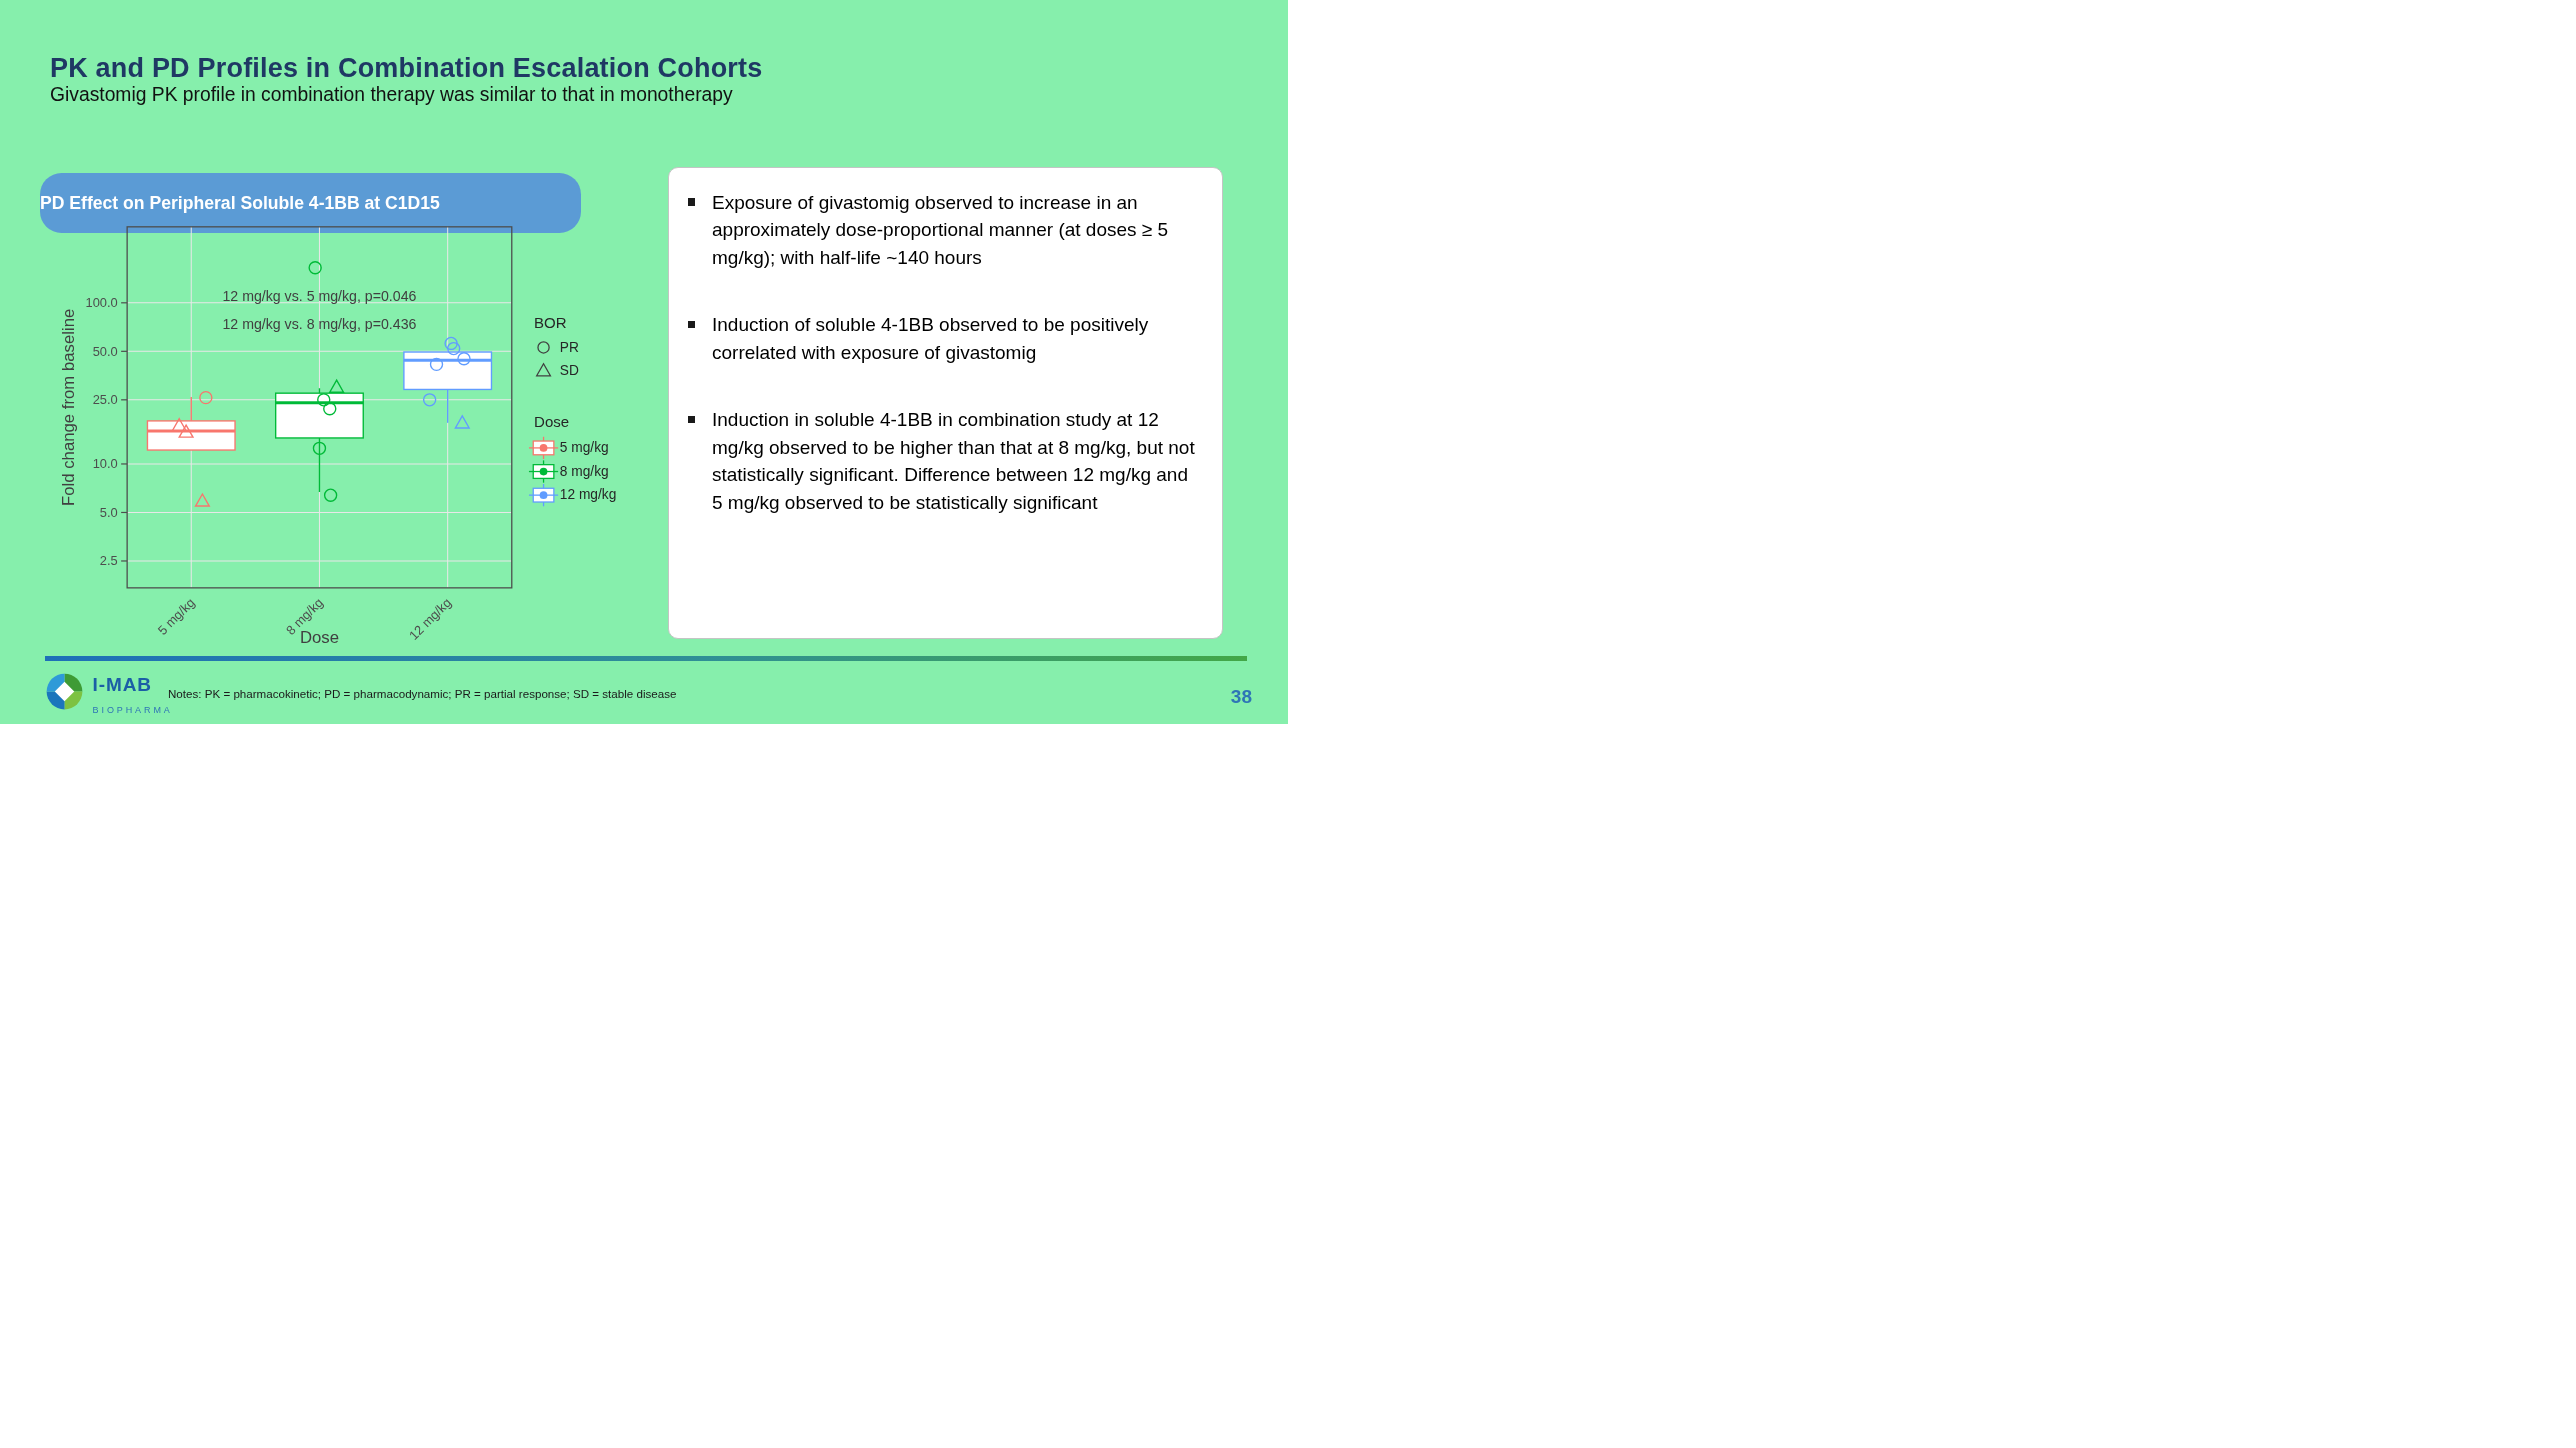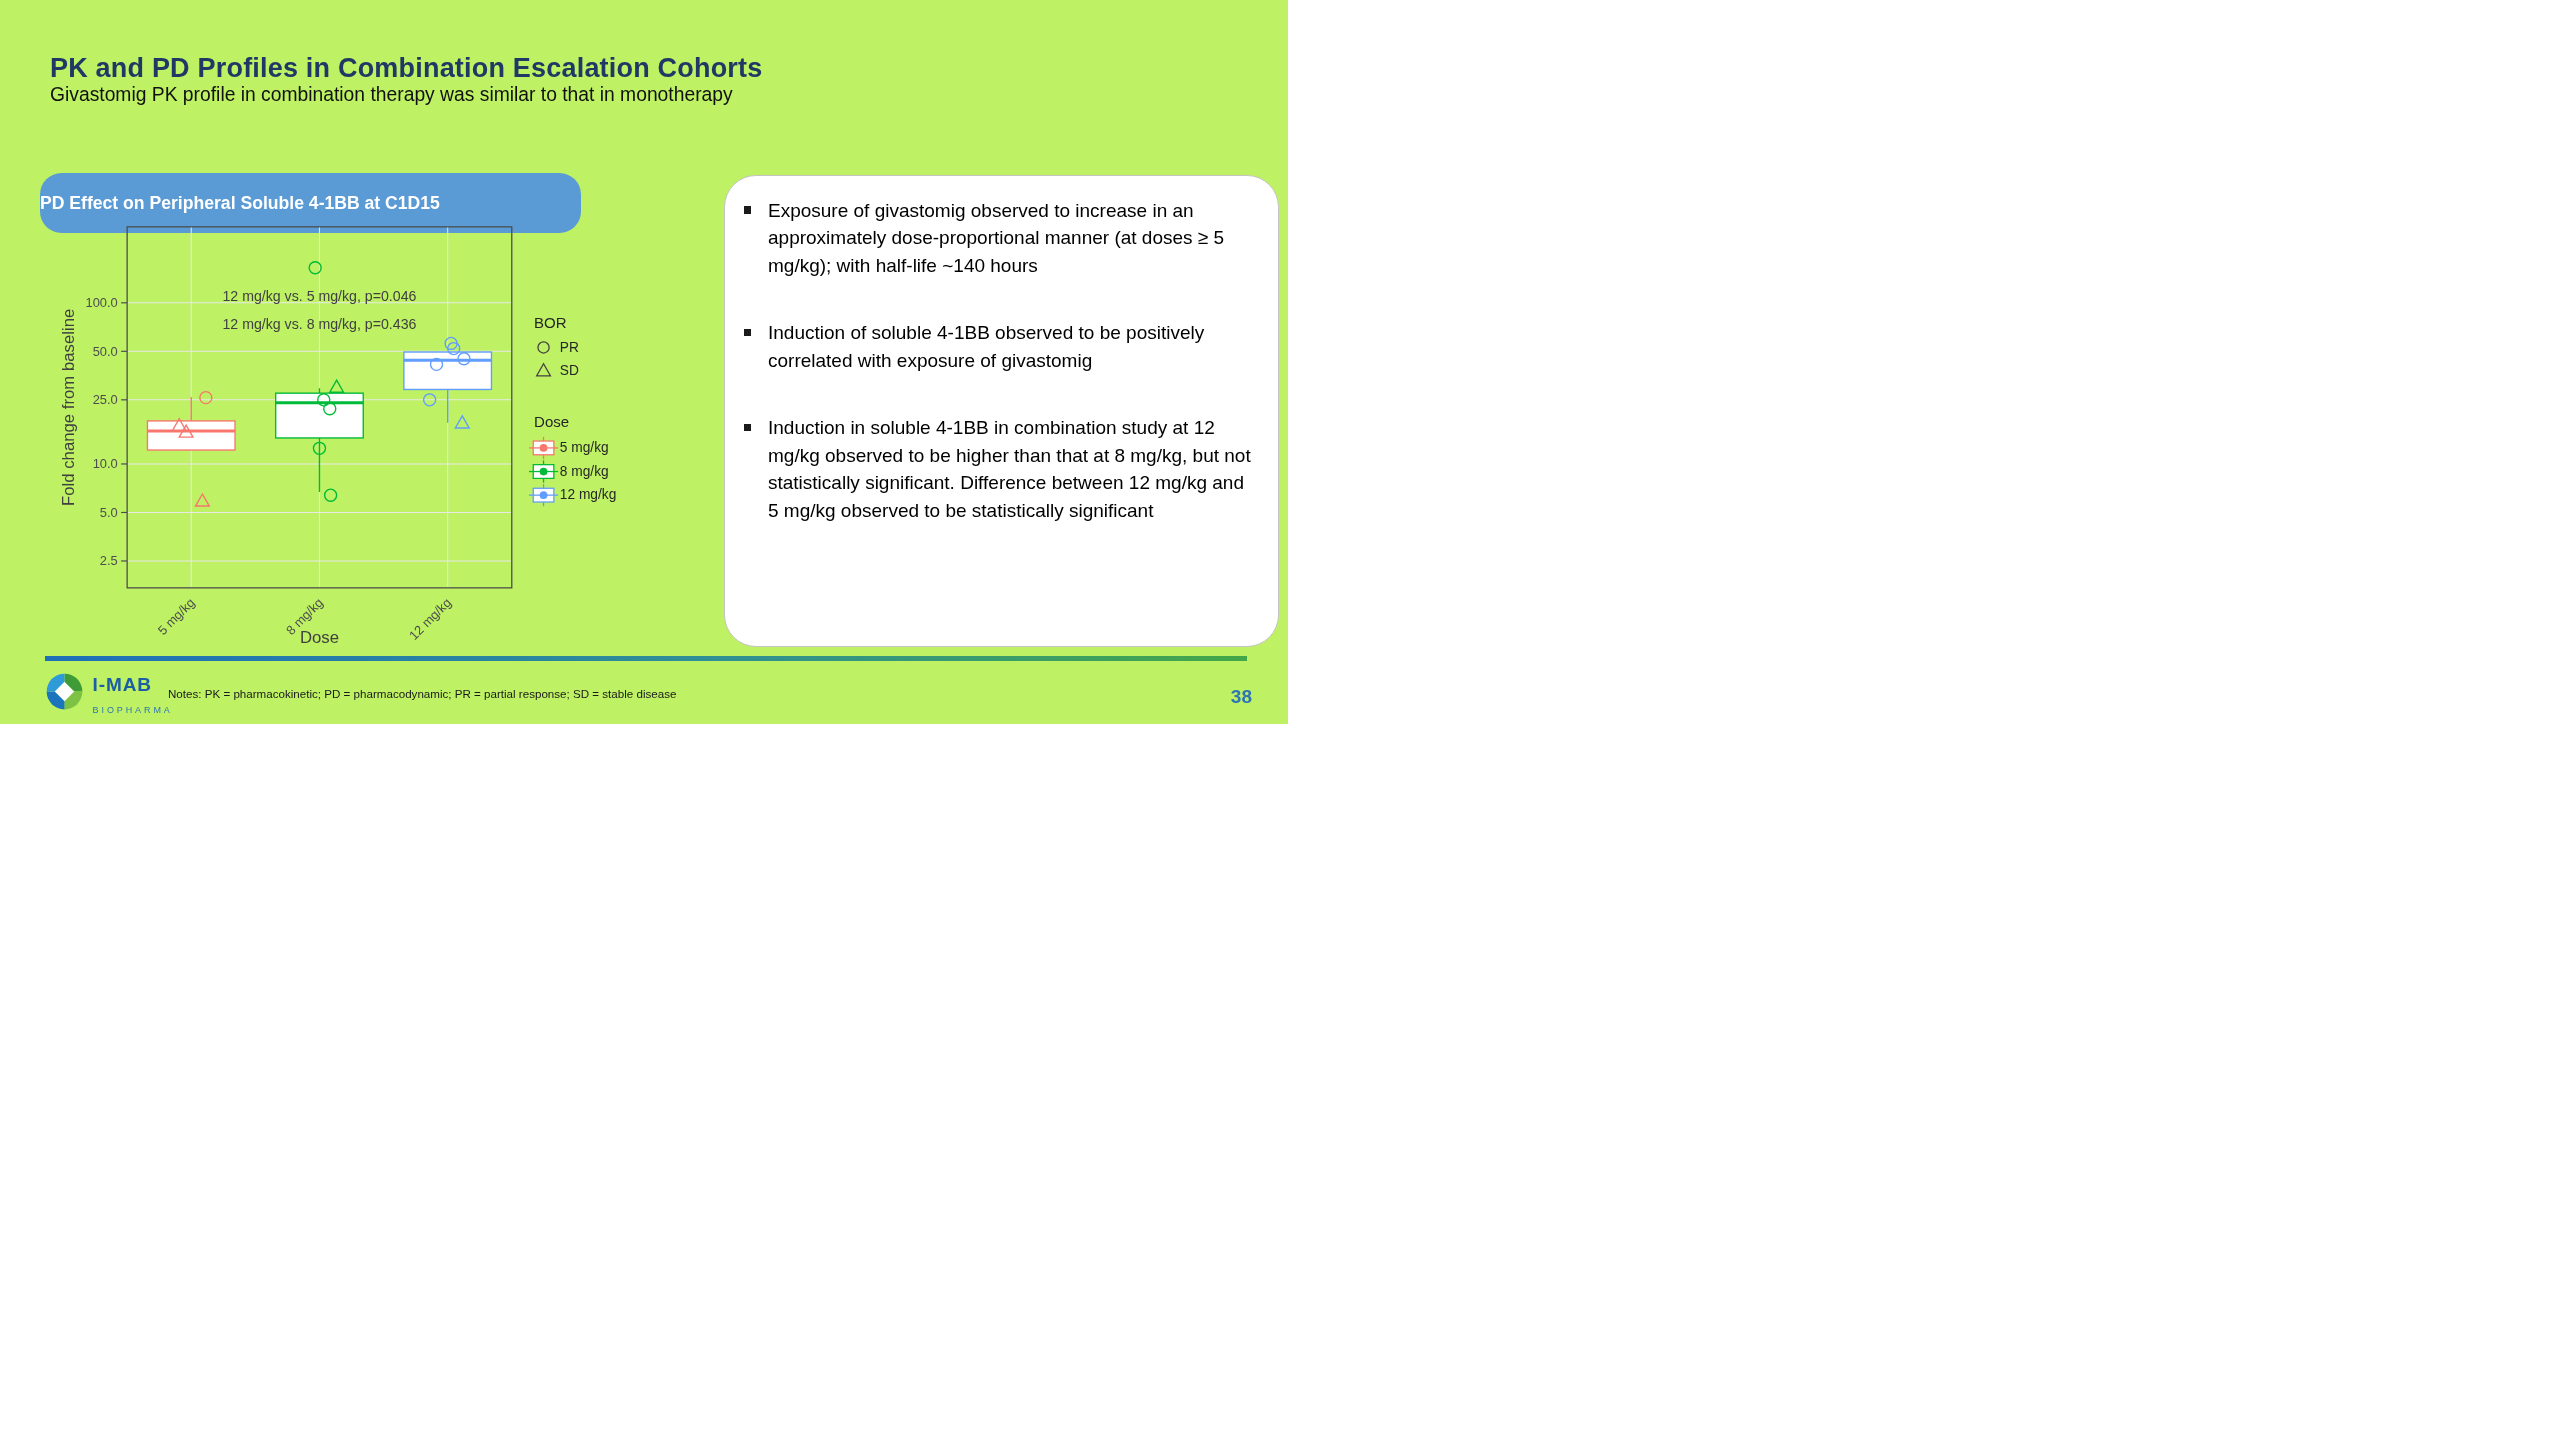--- a/index.html
+++ b/index.html
@@ -1,32 +1,32 @@
 <!DOCTYPE html>
 <html style="font-size:13.7px"><head>
 <meta charset="utf-8">
 <style>
   * { margin:0; padding:0; box-sizing:border-box; }
   html,body { background:#ffffff; }
   body { font-family:"Liberation Sans", sans-serif; }
-  .slide { position:relative; width:1288px; height:724px; background:#bef264; overflow:hidden; }
+  .slide { position:relative; width:1288px; height:724px; background:#86efac; overflow:hidden; }
 
   .hdr { position:absolute; left:50px; top:53px; width:1202px; }
   .hdr h1 { font-size:27px; font-weight:bold; color:#1F3864; letter-spacing:0.2px; }
   .hdr .sub { font-size:19.3px; color:#111; }
 
   .banner { position:absolute; left:40px; top:173px; width:541px; height:60px;
             background:#5B9BD5; border-radius:21.5px; display:flex; align-items:center; justify-content:flex-start; }
   .banner span { color:#fff; font-weight:bold; font-size:17.6px; }
 
   .chart-wrap { position:absolute; left:43px; top:216px; width:601px; height:481px; }
   svg { display:block; }
 
-  .card { position:absolute; left:724px; top:167px; width:555px; height:472px;
-          border:1.7px solid #C4C4C4; border-radius:32px; background:#fff; padding:20.6px 24px 15.5px 17px;margin-top:8px; }
+  .card { position:absolute; left:668px; top:167px; width:555px; height:472px;
+          border:1.7px solid #C4C4C4; border-radius:10px; background:#fff; padding:20.6px 24px 15.5px 17px; }
   .card ul { list-style:none; }
   .card li { display:grid; grid-template-columns:26px 1fr; margin-bottom:40px; }
   .card li:last-child { margin-bottom:0; }
   .b-marker { width:7.7px; height:7.7px; background:#1a1a1a; margin-top:9.4px; margin-left:1.7px; }
   .b-text { font-size:19px; line-height:1.45; color:#000; }
   .b-text .u { text-decoration:underline; }
 
   .divider { position:absolute; left:45px; top:656px; width:1202px; height:5.2px;
              background:linear-gradient(90deg, #1E6FB8 0%, #2F8F95 55%, #43A747 100%); }
 

